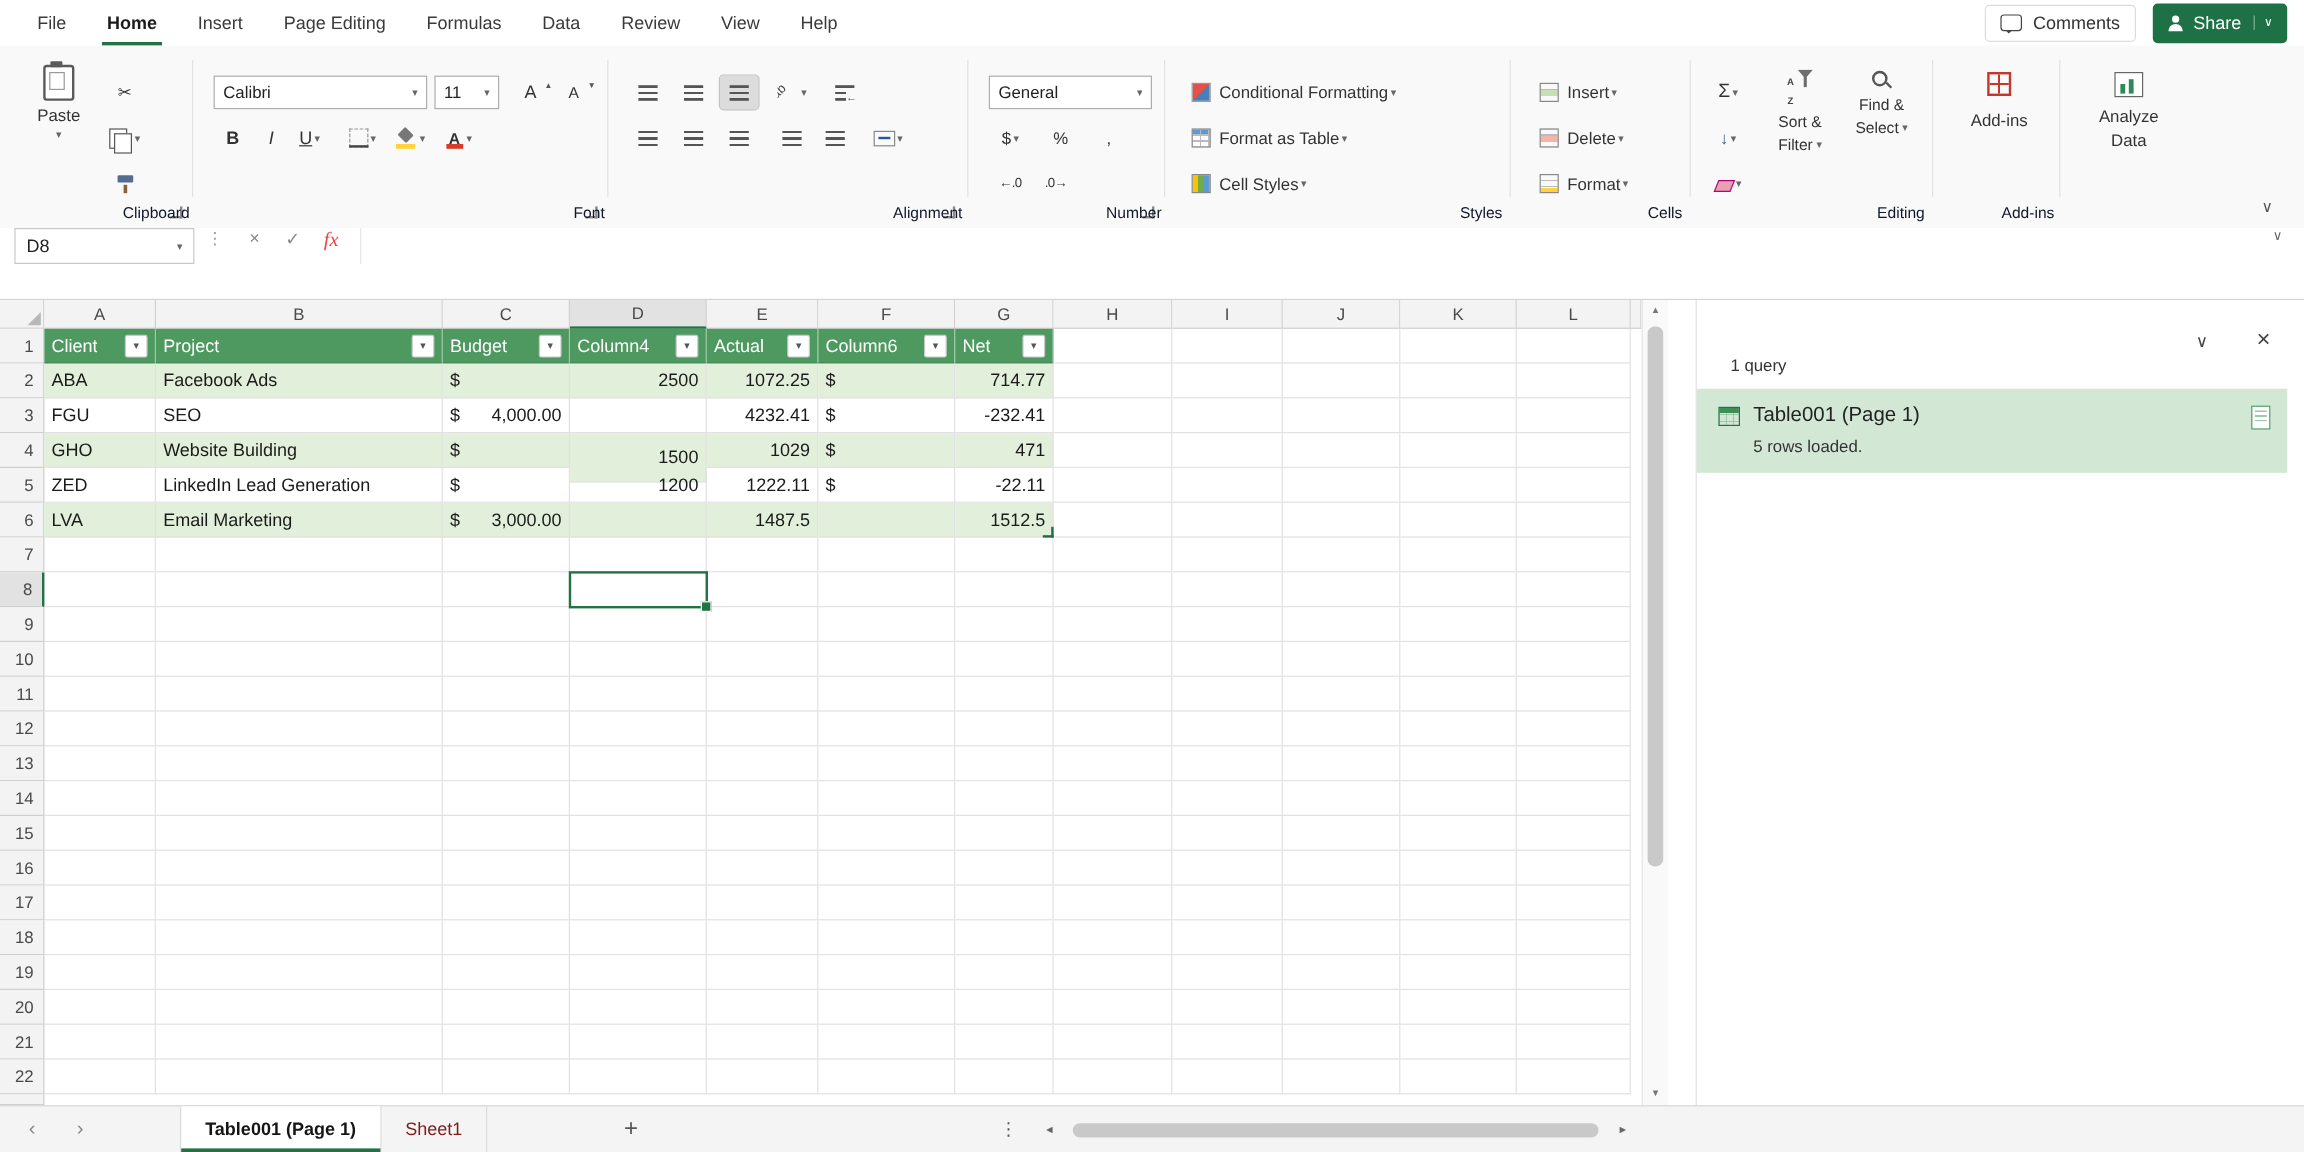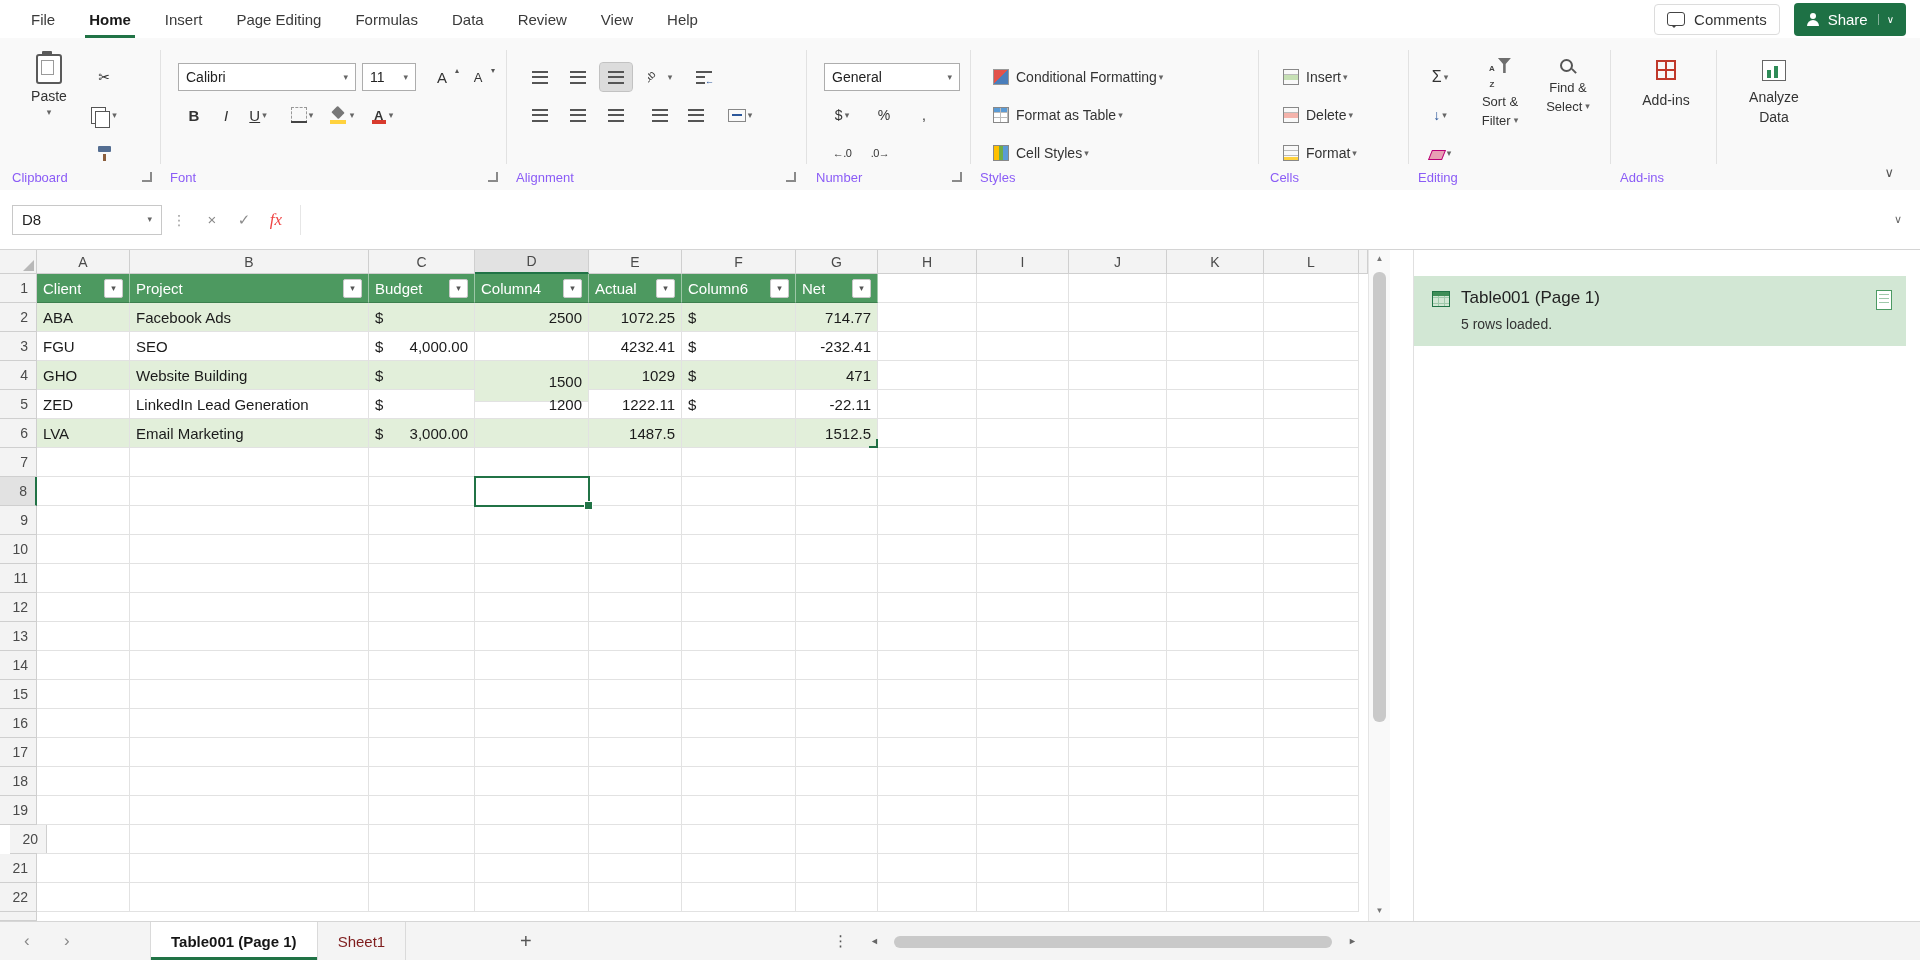--- a/index.html
+++ b/index.html
@@ -19,21 +19,21 @@
   .share-btn{display:flex;align-items:center;gap:8px;background:#1e7145;color:#fff;font-size:15px;padding:8px 12px;border-radius:4px}
   .ic-share{width:14px;height:13px;position:relative;display:inline-block}
   .ic-share::before{content:"";position:absolute;left:4px;top:0;width:6px;height:6px;border-radius:50%;background:#fff}
   .ic-share::after{content:"";position:absolute;left:1px;bottom:0;width:12px;height:6px;border-radius:6px 6px 0 0;background:#fff}
   .share-dd{font-size:10px;padding-left:8px;margin-left:2px;border-left:1px solid rgba(255,255,255,.45)}
 
   
   #ribbon{position:absolute;left:0;top:38px;width:1920px;height:152px;background:#f9f9f9;border-bottom:1px solid #d9d9d9}
   .rgroup{position:absolute;top:0;height:152px}
   .rsep{position:absolute;top:12px;bottom:26px;width:1px;background:#e2e2e2}
-  .rlabel{position:absolute;bottom:5px;left:0;right:0;text-align:left;font-size:13px;color:#8b5cf6;white-space:nowrap}
+  .rlabel{position:absolute;bottom:5px;left:0;right:0;text-align:right;font-size:13px;color:#0f172a;white-space:nowrap}
   .rrow{position:absolute;height:30px;display:flex;align-items:center}
   .mini{height:28px;min-width:26px;display:inline-flex;align-items:center;justify-content:center;gap:2px;border-radius:3px;color:#333;font-size:14px;padding:0 3px}
   .mini.on{background:#dcdcdc;outline:1px solid #c2c2c2}
   .dd{font-size:9px;color:#666;line-height:1}
   .gly{line-height:1}
   .combo{background:#fff;border:1px solid #adadad;height:28px;display:flex;align-items:center;justify-content:space-between;padding:0 7px;font-size:14px;color:#222;box-sizing:border-box}
   .vbtn{position:absolute;display:flex;flex-direction:column;align-items:center;gap:4px;color:#333;font-size:14px;text-align:center}
   .tline{display:flex;align-items:center;gap:3px;font-size:13px;line-height:15px}
   .dlauncher{position:absolute;right:5px;bottom:7px;width:11px;height:11px}
   .dlauncher::before{content:"";position:absolute;right:1px;bottom:1px;width:8px;height:8px;border-right:2px solid #8a8a8a;border-bottom:2px solid #8a8a8a}
@@ -88,21 +88,21 @@
   .ic-magnifier{position:relative;width:18px;height:18px;display:inline-block}
   .ic-magnifier::before{content:"";position:absolute;left:1px;top:1px;width:9px;height:9px;border:2px solid #555;border-radius:50%}
   .ic-magnifier::after{content:"";position:absolute;left:12px;top:12px;width:6px;height:2px;background:#555;transform:rotate(45deg)}
   .ic-addins{width:20px;height:20px;border:2px solid #c0392b;display:inline-block;box-sizing:border-box;
     background:linear-gradient(to right,transparent 0 7px,#c0392b 7px 9px,transparent 9px),linear-gradient(to bottom,transparent 0 7px,#c0392b 7px 9px,transparent 9px)}
   .ic-analyze{width:24px;height:21px;border:1.5px solid #666;position:relative;display:inline-block;background:#fff;box-sizing:border-box}
   .ic-analyze::before{content:"";position:absolute;left:4px;bottom:2px;width:4px;height:8px;background:#2e8b57}
   .ic-analyze::after{content:"";position:absolute;left:11px;bottom:2px;width:4px;height:12px;background:#2e8b57}
 
   
-  #formulabar{position:absolute;left:0;top:190px;width:1920px;height:60px;background:#fff;border-bottom:1px solid #d4d4d4;display:flex;align-items:center;padding:0 12px;box-sizing:border-box}
+  #formulabar{position:absolute;left:0;top:190px;width:1920px;height:60px;background:#fff;border-bottom:1px solid #d4d4d4;display:flex;padding:0 12px;box-sizing:border-box}
   .namebox{width:150px;height:30px;border:1px solid #c8c8c8;display:flex;align-items:center;justify-content:space-between;padding:0 9px;font-size:15px;color:#222;background:#fff;box-sizing:border-box}
   .fb-grip{color:#9a9a9a;font-size:14px;margin:0 10px}
   .fb-btn{width:32px;text-align:center;color:#8a8a8a;font-size:15px}
   .fb-btn.fx{font-style:italic;font-family:"Liberation Serif",serif;color:#ef4444;font-size:17px}
   .fb-input{flex:1;height:30px;border-left:1px solid #e6e6e6;margin-left:8px}
   .fb-expand{color:#666;font-size:11px;margin:0 6px 0 8px}
 
   
   #grid{position:absolute;left:0;top:250px;width:1368px;height:671px;background:#fff;overflow:hidden}
   .gcell{position:absolute;box-sizing:border-box;display:flex;align-items:center;overflow:hidden}
@@ -741,21 +741,21 @@
       <div class="gcell cell" style="left: 369px; top: 546px; width: 106px; height: 29px;"></div>
       <div class="gcell cell" style="left: 475px; top: 546px; width: 114px; height: 29px;"></div>
       <div class="gcell cell" style="left: 589px; top: 546px; width: 93px; height: 29px;"></div>
       <div class="gcell cell" style="left: 682px; top: 546px; width: 114px; height: 29px;"></div>
       <div class="gcell cell" style="left: 796px; top: 546px; width: 82px; height: 29px;"></div>
       <div class="gcell cell" style="left: 878px; top: 546px; width: 99px; height: 29px;"></div>
       <div class="gcell cell" style="left: 977px; top: 546px; width: 92px; height: 29px;"></div>
       <div class="gcell cell" style="left: 1069px; top: 546px; width: 98px; height: 29px;"></div>
       <div class="gcell cell" style="left: 1167px; top: 546px; width: 97px; height: 29px;"></div>
       <div class="gcell cell" style="left: 1264px; top: 546px; width: 95px; height: 29px;"></div>
-      <div class="gcell ghead rowh" style="left: 10px; top: 575px; width: 37px; height: 29px; padding-left: 19px;">20</div>
+      <div class="gcell ghead rowh" style="left: 0px; top: 575px; width: 37px; height: 29px; padding-left: 19px;">20</div>
       <div class="gcell cell" style="left: 37px; top: 575px; width: 93px; height: 29px;"></div>
       <div class="gcell cell" style="left: 130px; top: 575px; width: 239px; height: 29px;"></div>
       <div class="gcell cell" style="left: 369px; top: 575px; width: 106px; height: 29px;"></div>
       <div class="gcell cell" style="left: 475px; top: 575px; width: 114px; height: 29px;"></div>
       <div class="gcell cell" style="left: 589px; top: 575px; width: 93px; height: 29px;"></div>
       <div class="gcell cell" style="left: 682px; top: 575px; width: 114px; height: 29px;"></div>
       <div class="gcell cell" style="left: 796px; top: 575px; width: 82px; height: 29px;"></div>
       <div class="gcell cell" style="left: 878px; top: 575px; width: 99px; height: 29px;"></div>
       <div class="gcell cell" style="left: 977px; top: 575px; width: 92px; height: 29px;"></div>
       <div class="gcell cell" style="left: 1069px; top: 575px; width: 98px; height: 29px;"></div>
@@ -798,20 +798,21 @@
     <span class="vs-up">▲</span>
     <span class="vs-thumb"></span>
     <span class="vs-down">▼</span>
   </div>
 
   <div id="panel">
     <div class="panel-head">
       <span class="panel-chevron">∨</span>
       <span class="panel-close">×</span>
     </div>
+    <div class="panel-summary">1 query</div>
     <div class="query-item">
       <span class="q-table-icon"></span>
       <div class="q-text">
         <div class="q-name">Table001 (Page 1)</div>
         <div class="q-status">5 rows loaded.</div>
       </div>
       <span class="q-page-icon"></span>
     </div>
   </div>
 

